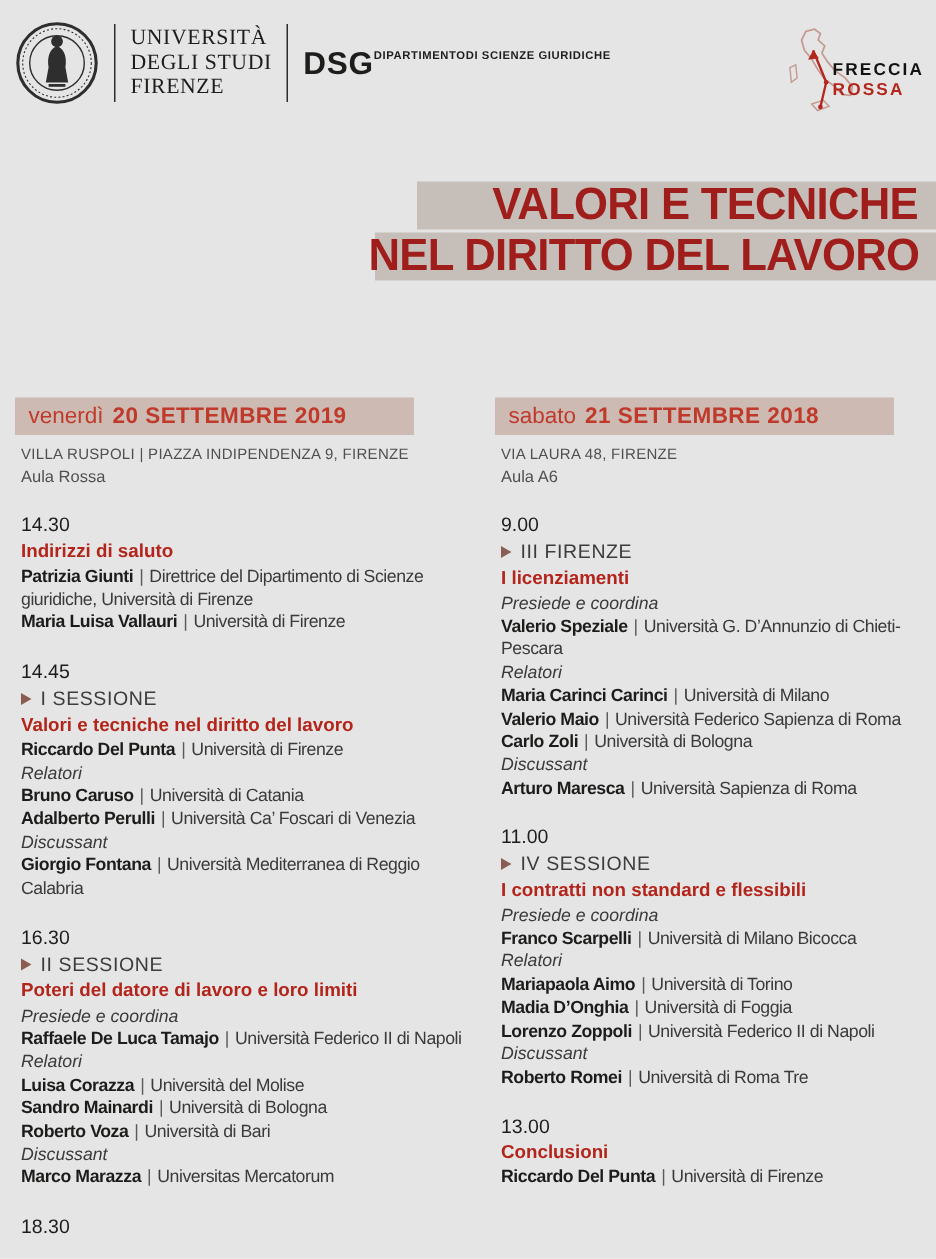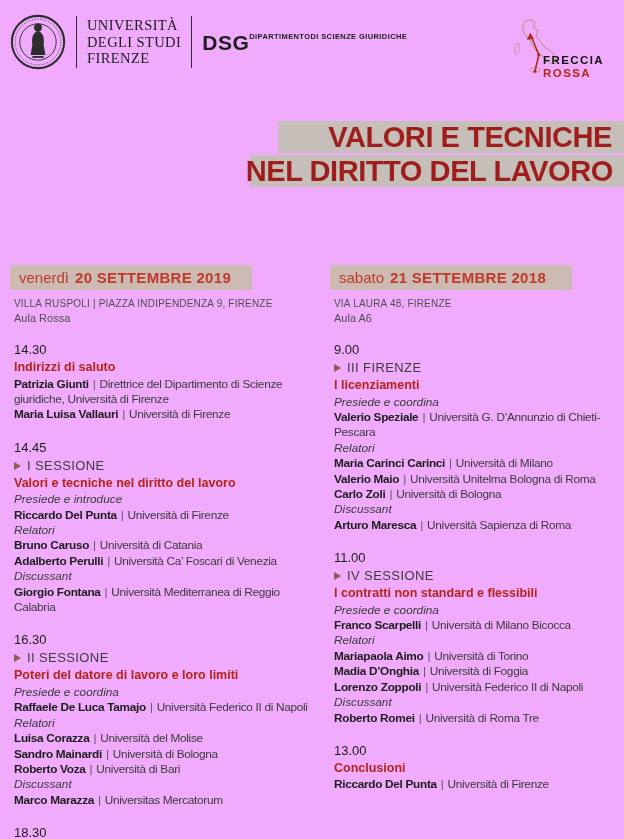--- a/index.html
+++ b/index.html
@@ -12,35 +12,35 @@
     --text-dark:#1d1d1b;
     --text-gray:#4f4f4f;
   }
   *{box-sizing:border-box;}
   html,body{margin:0;padding:0;}
   body{
     width:624px;height:839px;background:#ffffff;
     font-family:"Liberation Sans","DejaVu Sans",sans-serif;
     color:var(--text-dark);
   }
-  .page{position:relative;width:624px;height:839px;overflow:hidden;background:#f0abfc;}
+  .page{position:relative;width:624px;height:839px;overflow:hidden;background:#e5e5e5;}
 
   
   .uni-block{position:absolute;left:10px;top:14px;display:flex;align-items:center;}
   .seal{display:block;}
   .vline{width:1px;height:52px;background:#2d2d2d;margin:0 10px;}
   .uni-name{
     font-family:"Liberation Serif","DejaVu Serif",serif;
     font-size:14.5px;line-height:16.5px;color:#1d1d1b;letter-spacing:0.4px;
   }
   .dsg-block{display:flex;justify-content:center;}
   .dsg{font-size:21px;font-weight:bold;line-height:21px;letter-spacing:0.5px;color:#1d1d1b;}
   .dsg-sub{font-size:7.5px;font-weight:bold;line-height:9px;letter-spacing:0.4px;color:#1d1d1b;}
 
-  .freccia{position:absolute;right:20px;top:18px;display:flex;align-items:flex-end;}
+  .freccia{position:absolute;right:8px;top:18px;display:flex;align-items:center;}
   .freccia-text{margin-left:-18px;margin-top:9px;}
   .f-black{font-weight:bold;font-size:11.5px;letter-spacing:1.4px;color:#121212;line-height:13px;}
   .f-red{font-weight:bold;font-size:11.5px;letter-spacing:1.4px;color:#b3261c;line-height:13px;}
 
   
   .title-block{position:absolute;top:121px;left:0;right:0;}
   .title-line{
     display:flex;justify-content:flex-end;align-items:center;
     height:32px;background:var(--bar-gray);margin-left:auto;
   }
@@ -50,21 +50,21 @@
     font-weight:bold;font-size:30px;color:var(--title-red);
     letter-spacing:-0.5px;white-space:nowrap;padding-right:12px;
     transform:scaleX(0.97);transform-origin:100% 50%;
   }
 
   
   .day-col{position:absolute;top:265px;}
   .day1{left:10px;width:306px;}
   .day2{left:330px;width:288px;}
   .date-bar{
-    width:242px;height:25px;background:var(--date-bar-bg);
+    width:266px;height:25px;background:var(--date-bar-bg);
     display:flex;align-items:center;padding-left:9px;
   }
   .weekday{font-size:15px;color:var(--date-red);margin-right:6px;}
   .datebold{font-size:15px;font-weight:bold;letter-spacing:0.3px;color:var(--date-red);}
   .venue{margin-top:8px;padding-left:4px;font-size:10px;letter-spacing:0.2px;color:var(--text-gray);}
   .room{margin-top:3px;padding-left:4px;font-size:11px;color:var(--text-gray);}
   .events{margin-top:18px;padding-left:4px;}
 
   .event{margin-bottom:17px;}
   .time{font-size:13px;line-height:16px;margin-bottom:2px;color:var(--text-dark);}
@@ -148,21 +148,20 @@
           <div class="person"><span class="pname">Patrizia Giunti</span><span class="psep">|</span><span class="aff">Direttrice del Dipartimento di Scienze giuridiche, Università di Firenze</span></div>
           <div class="person"><span class="pname">Maria Luisa Vallauri</span><span class="psep">|</span><span class="aff">Università di Firenze</span></div>
         </div>
         <div class="event">
           <div class="time">14.45</div>
           <div class="session">
             <span class="tri"></span>
             <span class="stext">I SESSIONE</span>
           </div>
           <div class="etitle">Valori e tecniche nel diritto del lavoro</div>
-          <div class="role">Presiede e introduce</div>
           <div class="person"><span class="pname">Riccardo Del Punta</span><span class="psep">|</span><span class="aff">Università di Firenze</span></div>
           <div class="role">Relatori</div>
           <div class="person"><span class="pname">Bruno Caruso</span><span class="psep">|</span><span class="aff">Università di Catania</span></div>
           <div class="person"><span class="pname">Adalberto Perulli</span><span class="psep">|</span><span class="aff">Università Ca’ Foscari di Venezia</span></div>
           <div class="role">Discussant</div>
           <div class="person"><span class="pname">Giorgio Fontana</span><span class="psep">|</span><span class="aff">Università Mediterranea di Reggio Calabria</span></div>
         </div>
         <div class="event">
           <div class="time">16.30</div>
           <div class="session">
@@ -197,21 +196,21 @@
           <div class="time">9.00</div>
           <div class="session">
             <span class="tri"></span>
             <span class="stext">III FIRENZE</span>
           </div>
           <div class="etitle">I licenziamenti</div>
           <div class="role">Presiede e coordina</div>
           <div class="person"><span class="pname">Valerio Speziale</span><span class="psep">|</span><span class="aff">Università G. D’Annunzio di Chieti-Pescara</span></div>
           <div class="role">Relatori</div>
           <div class="person"><span class="pname">Maria Carinci Carinci</span><span class="psep">|</span><span class="aff">Università di Milano</span></div>
-          <div class="person"><span class="pname">Valerio Maio</span><span class="psep">|</span><span class="aff">Università Unitelma Bologna di Roma</span></div>
+          <div class="person"><span class="pname">Valerio Maio</span><span class="psep">|</span><span class="aff">Università Federico Sapienza di Roma</span></div>
           <div class="person"><span class="pname">Carlo Zoli</span><span class="psep">|</span><span class="aff">Università di Bologna</span></div>
           <div class="role">Discussant</div>
           <div class="person"><span class="pname">Arturo Maresca</span><span class="psep">|</span><span class="aff">Università Sapienza di Roma</span></div>
         </div>
         <div class="event">
           <div class="time">11.00</div>
           <div class="session">
             <span class="tri"></span>
             <span class="stext">IV SESSIONE</span>
           </div>

